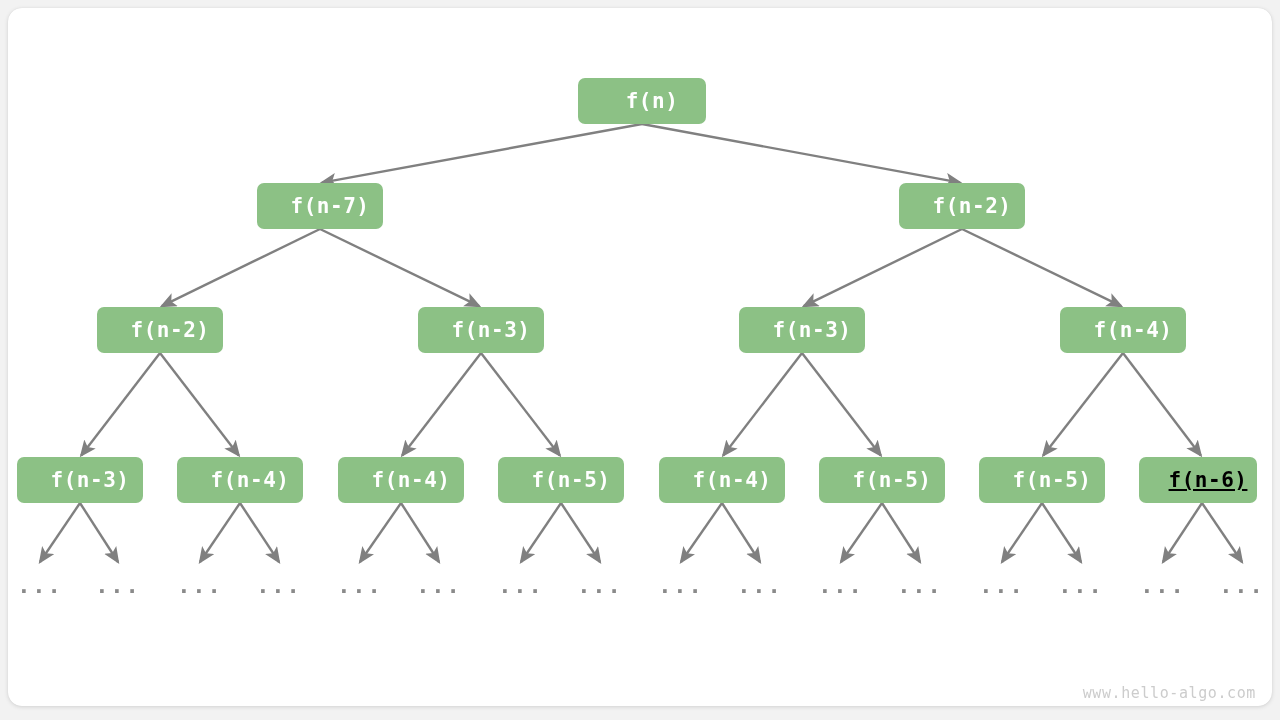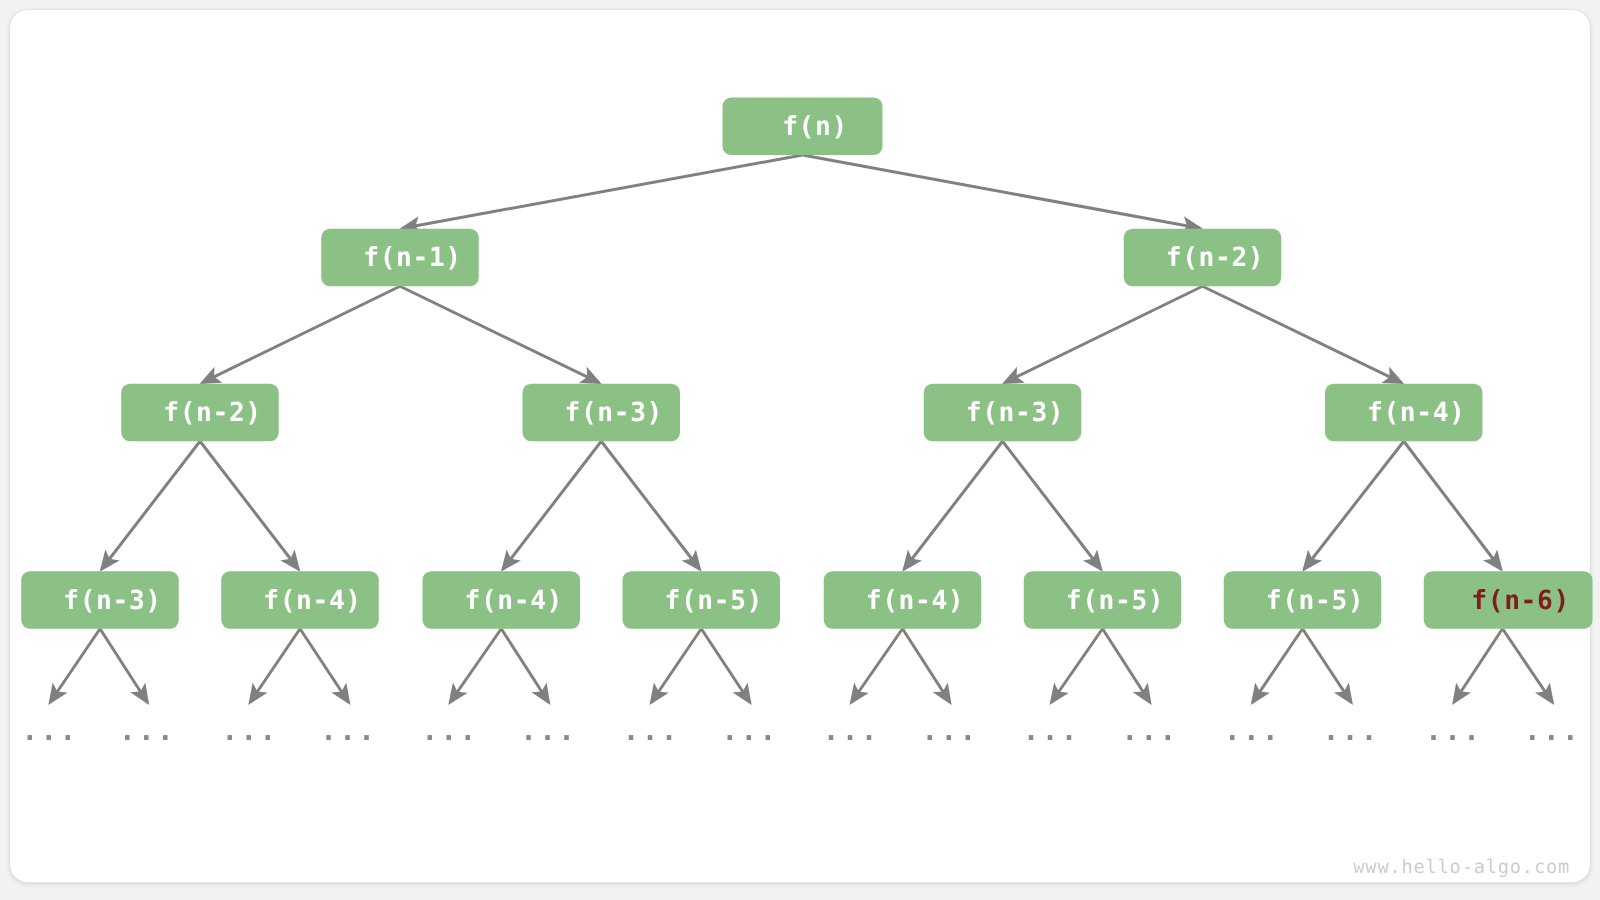--- a/index.html
+++ b/index.html
@@ -117,34 +117,34 @@
         <line x1="882" y1="503" x2="920" y2="562" stroke="#808080" stroke-width="2.4" marker-end="url(#arrowhead)"></line>
         <line x1="1042" y1="503" x2="1002" y2="562" stroke="#808080" stroke-width="2.4" marker-end="url(#arrowhead)"></line>
         <line x1="1042" y1="503" x2="1081" y2="562" stroke="#808080" stroke-width="2.4" marker-end="url(#arrowhead)"></line>
         <line x1="1202" y1="503" x2="1163" y2="562" stroke="#808080" stroke-width="2.4" marker-end="url(#arrowhead)"></line>
         <line x1="1202" y1="503" x2="1242" y2="562" stroke="#808080" stroke-width="2.4" marker-end="url(#arrowhead)"></line>
       </g>
   </svg>
 
   <div id="nodes-layer">
       <div class="node" style="left: 578px; top: 78px; width: 128px; height: 46px; background: rgb(140, 193, 133); color: rgb(255, 255, 255);">f(n)</div>
-      <div class="node" style="left: 257px; top: 183px; width: 126px; height: 46px; background: rgb(140, 193, 133); color: rgb(255, 255, 255);">f(n-1)</div>
+      <div class="node" style="left: 257px; top: 183px; width: 126px; height: 46px; background: rgb(140, 193, 133); color: rgb(255, 255, 255);">f(n-7)</div>
       <div class="node" style="left: 899px; top: 183px; width: 126px; height: 46px; background: rgb(140, 193, 133); color: rgb(255, 255, 255);">f(n-2)</div>
       <div class="node" style="left: 97px; top: 307px; width: 126px; height: 46px; background: rgb(140, 193, 133); color: rgb(255, 255, 255);">f(n-2)</div>
       <div class="node" style="left: 418px; top: 307px; width: 126px; height: 46px; background: rgb(140, 193, 133); color: rgb(255, 255, 255);">f(n-3)</div>
       <div class="node" style="left: 739px; top: 307px; width: 126px; height: 46px; background: rgb(140, 193, 133); color: rgb(255, 255, 255);">f(n-3)</div>
       <div class="node" style="left: 1060px; top: 307px; width: 126px; height: 46px; background: rgb(140, 193, 133); color: rgb(255, 255, 255);">f(n-4)</div>
       <div class="node" style="left: 17px; top: 457px; width: 126px; height: 46px; background: rgb(140, 193, 133); color: rgb(255, 255, 255);">f(n-3)</div>
       <div class="node" style="left: 177px; top: 457px; width: 126px; height: 46px; background: rgb(140, 193, 133); color: rgb(255, 255, 255);">f(n-4)</div>
       <div class="node" style="left: 338px; top: 457px; width: 126px; height: 46px; background: rgb(140, 193, 133); color: rgb(255, 255, 255);">f(n-4)</div>
       <div class="node" style="left: 498px; top: 457px; width: 126px; height: 46px; background: rgb(140, 193, 133); color: rgb(255, 255, 255);">f(n-5)</div>
       <div class="node" style="left: 659px; top: 457px; width: 126px; height: 46px; background: rgb(140, 193, 133); color: rgb(255, 255, 255);">f(n-4)</div>
       <div class="node" style="left: 819px; top: 457px; width: 126px; height: 46px; background: rgb(140, 193, 133); color: rgb(255, 255, 255);">f(n-5)</div>
       <div class="node" style="left: 979px; top: 457px; width: 126px; height: 46px; background: rgb(140, 193, 133); color: rgb(255, 255, 255);">f(n-5)</div>
-      <div class="node" style="left: 1139px; top: 457px; width: 135px; height: 46px; background: rgb(140, 193, 133); color: #7f1d1d;">f(n-6)</div>
+      <div class="node" style="left: 1139px; top: 457px; width: 118px; height: 46px; background: rgb(140, 193, 133); color: #000000; text-decoration: underline;">f(n-6)</div>
     </div>
   <div id="ellipsis-layer">
       <div class="ellipsis" style="left: 40px; top: 586px; color: rgb(138, 138, 138);">...</div>
       <div class="ellipsis" style="left: 118px; top: 586px; color: rgb(138, 138, 138);">...</div>
       <div class="ellipsis" style="left: 200px; top: 586px; color: rgb(138, 138, 138);">...</div>
       <div class="ellipsis" style="left: 279px; top: 586px; color: rgb(138, 138, 138);">...</div>
       <div class="ellipsis" style="left: 360px; top: 586px; color: rgb(138, 138, 138);">...</div>
       <div class="ellipsis" style="left: 439px; top: 586px; color: rgb(138, 138, 138);">...</div>
       <div class="ellipsis" style="left: 521px; top: 586px; color: rgb(138, 138, 138);">...</div>
       <div class="ellipsis" style="left: 600px; top: 586px; color: rgb(138, 138, 138);">...</div>

